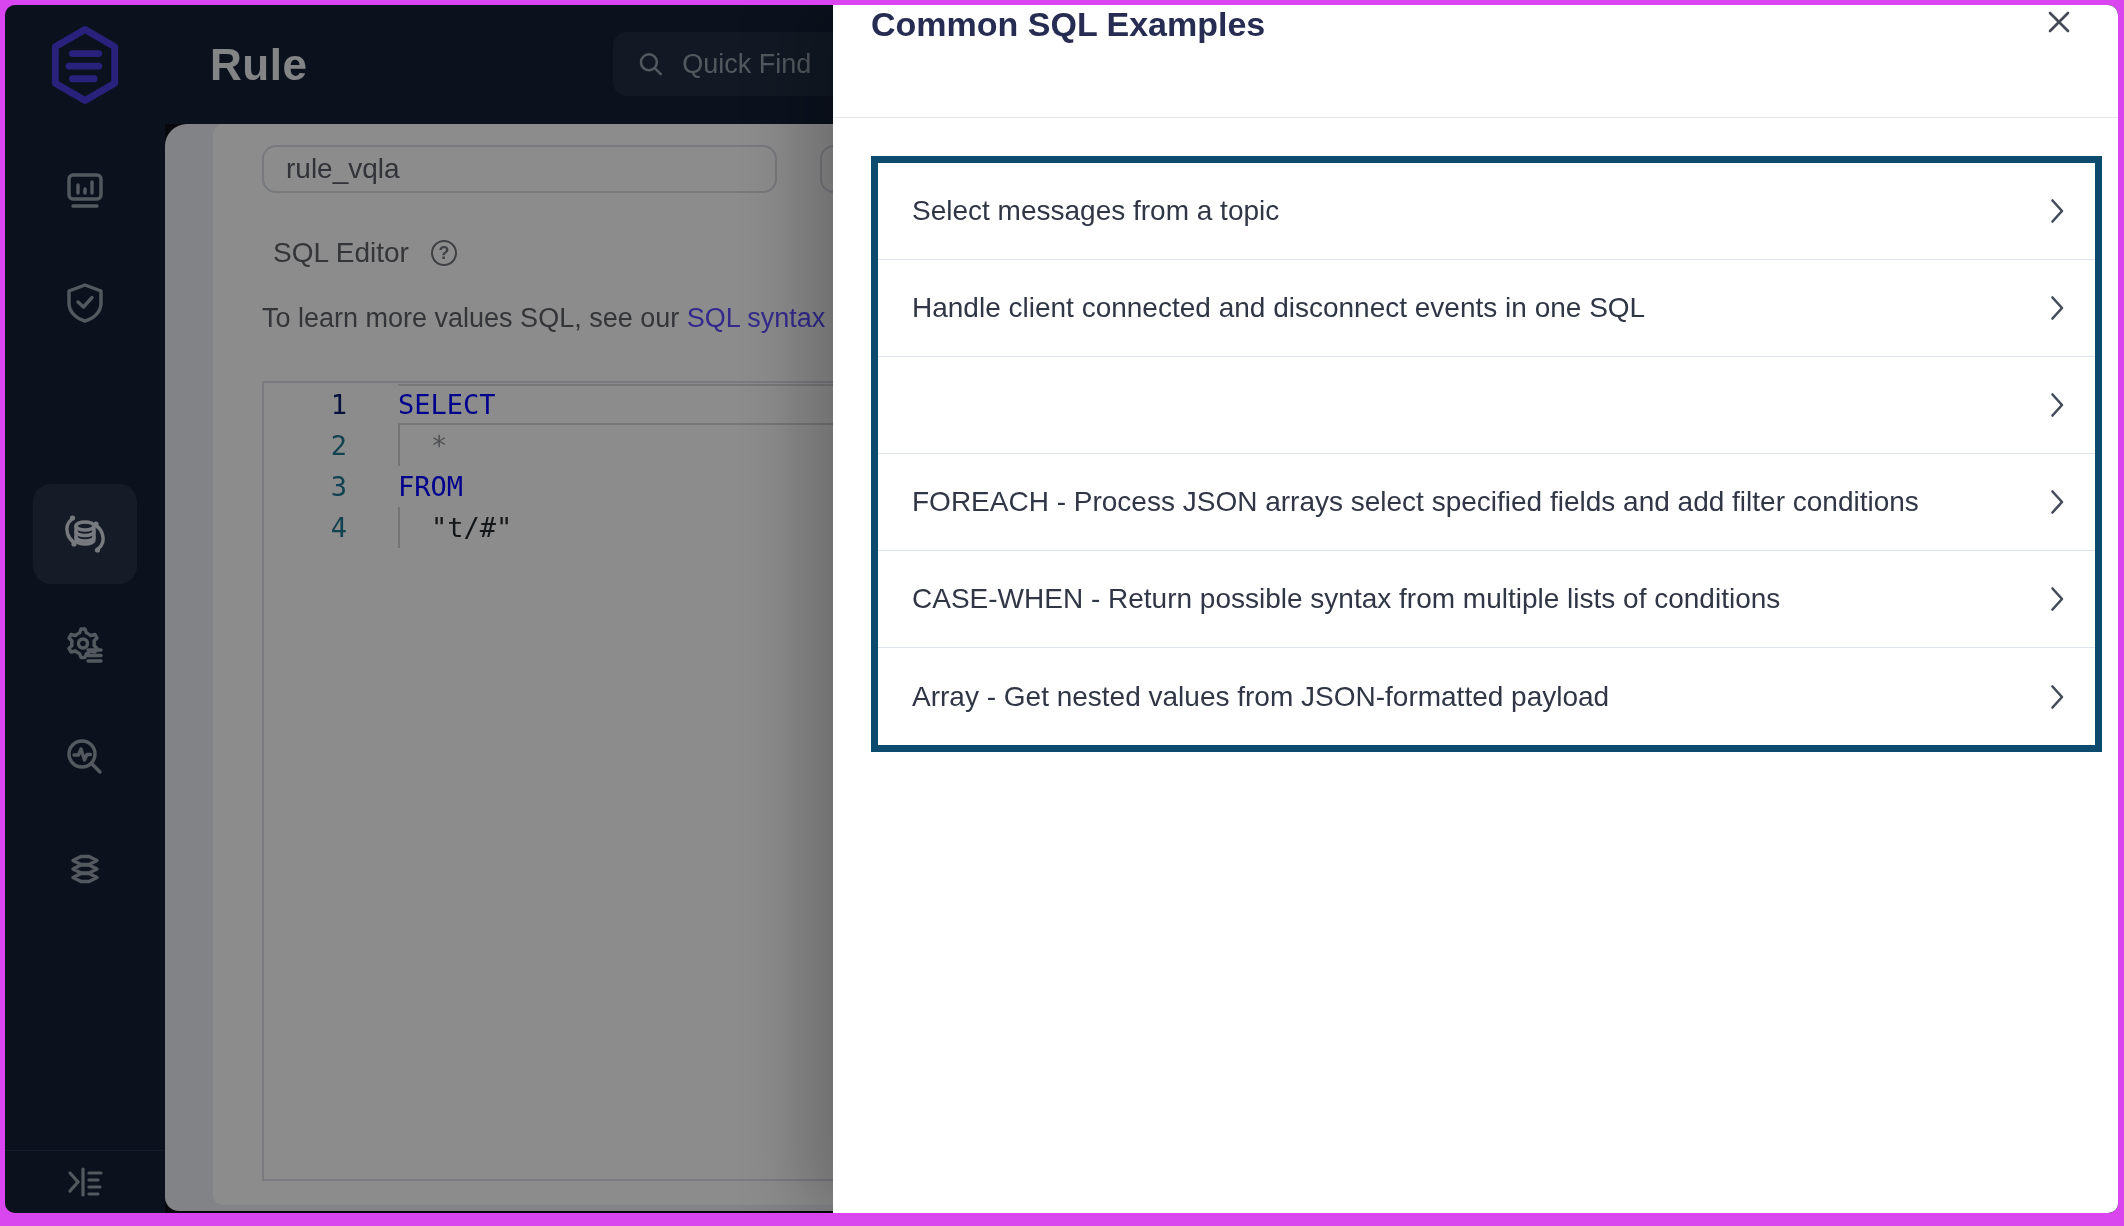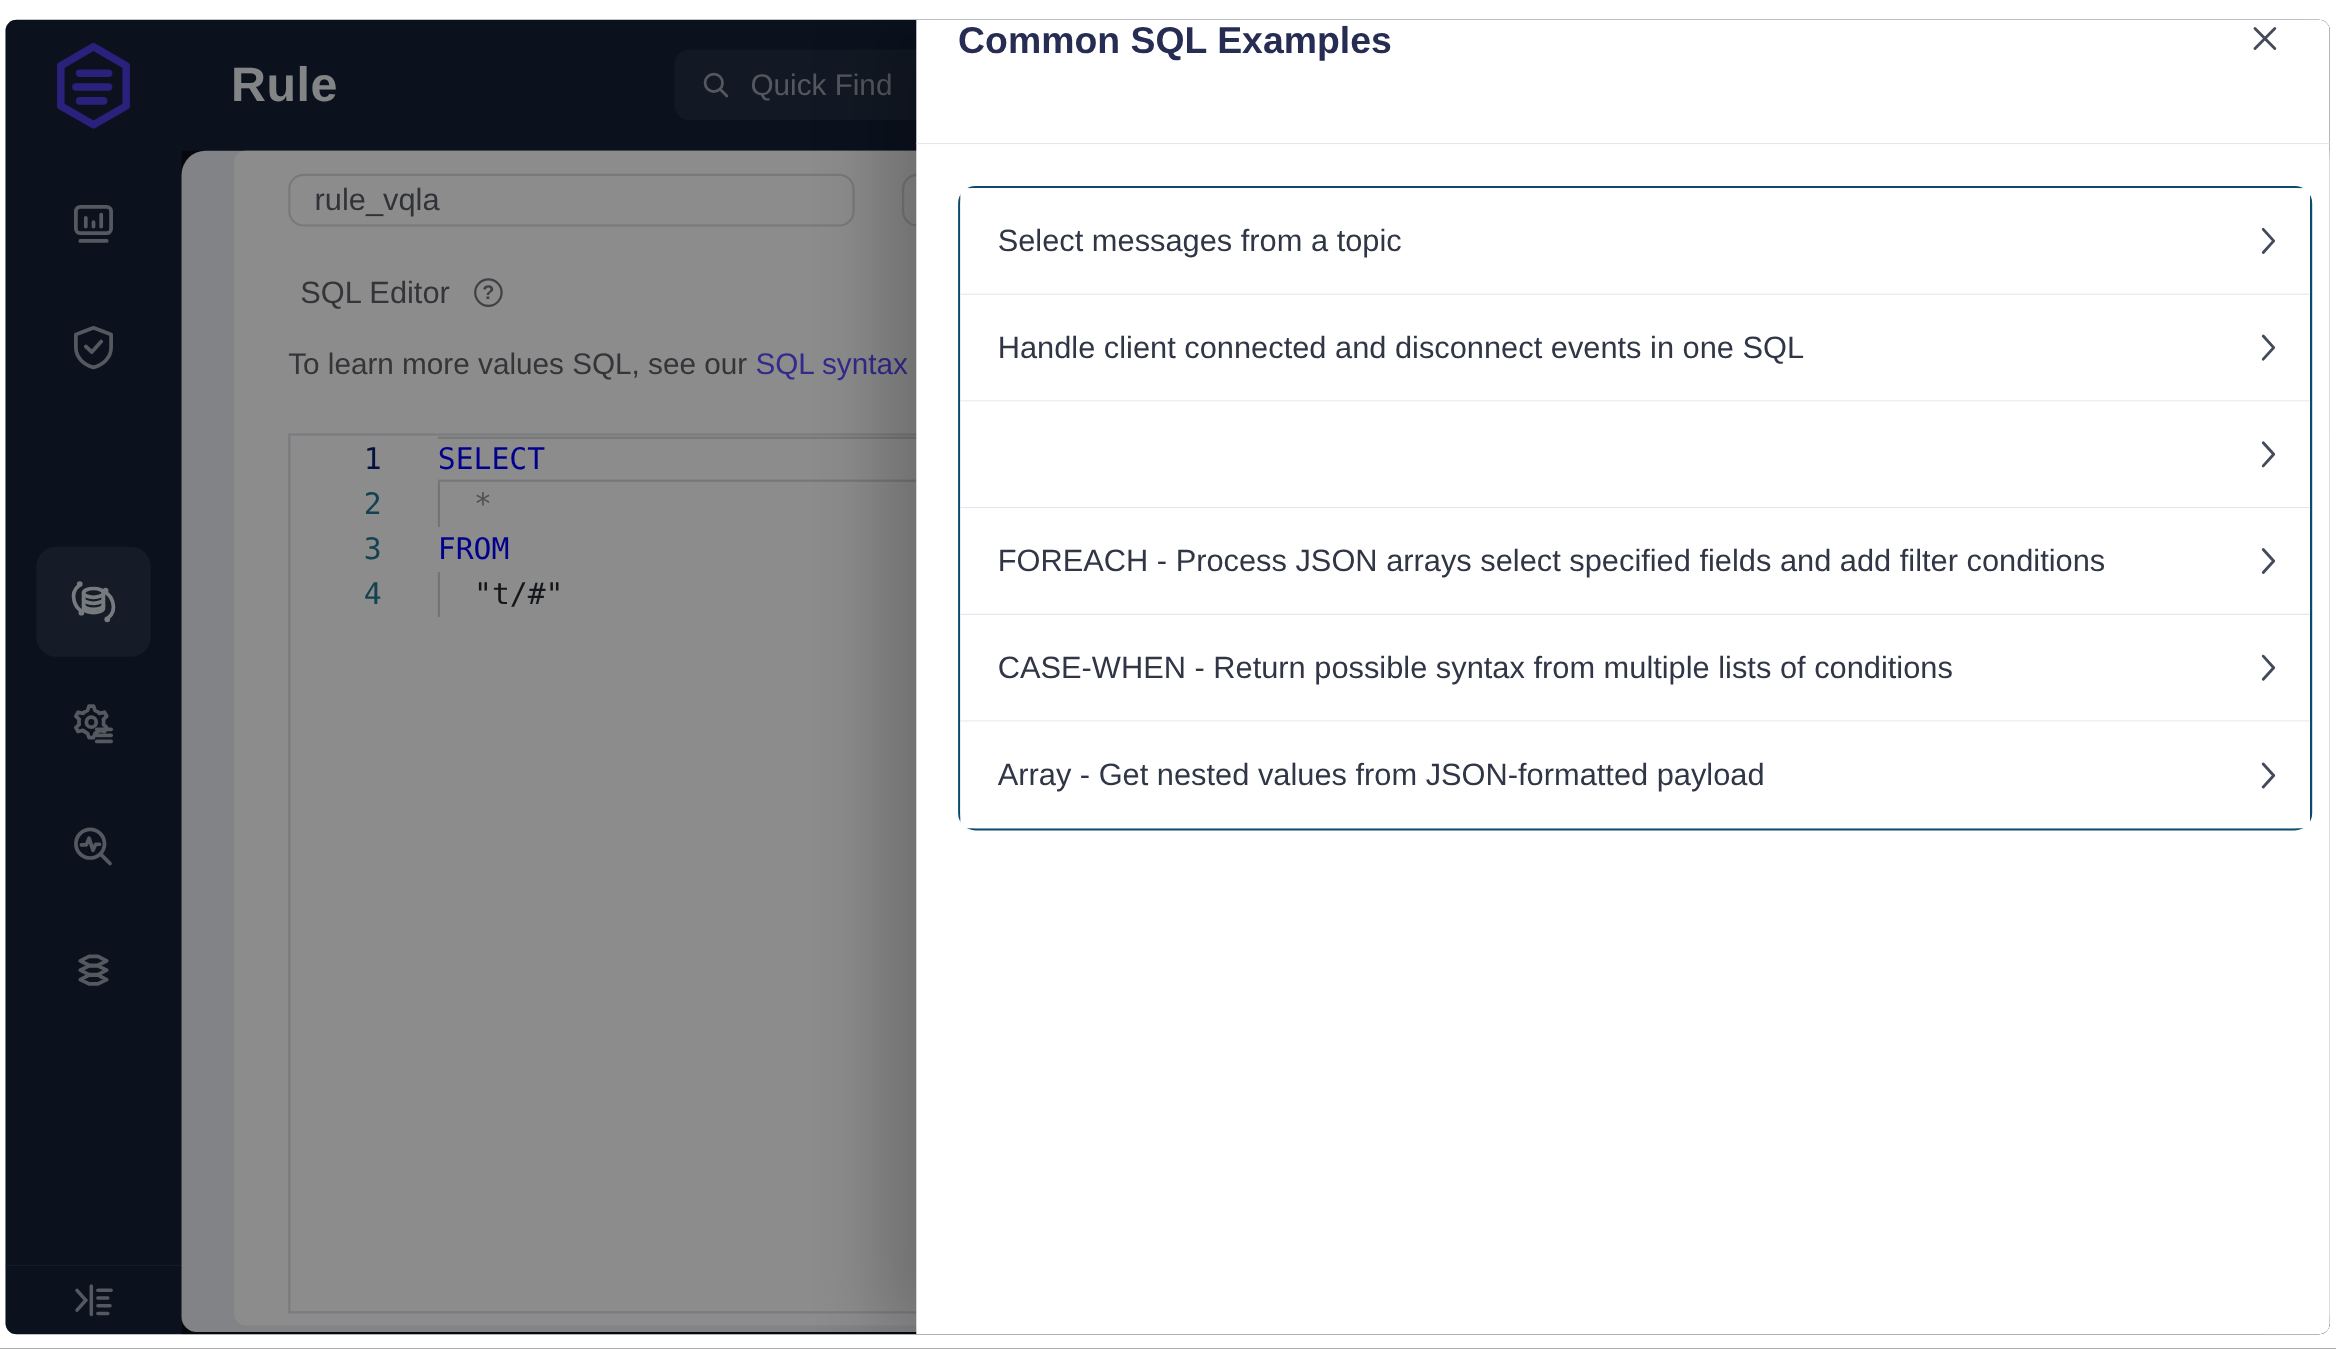--- a/index.html
+++ b/index.html
@@ -1,18 +1,18 @@
 <!DOCTYPE html>
 <html><head>
 <meta charset="utf-8">
 <style>
   * { margin:0; padding:0; box-sizing:border-box; }
   html,body { width:2124px; height:1226px; overflow:hidden; background:#0b0f17;
               font-family:"Liberation Sans", sans-serif; }
-  .frame { position:absolute; inset:0; background:#ffffff; padding:18px 6px 13px 5px; }
+  .frame { position:absolute; inset:0; background:#d946ef; padding:5px 6px 13px 5px; }
   .app { position:relative; width:100%; height:100%; background:#142138;
          border-radius:10px; overflow:hidden; }
 
   
   .header { position:absolute; left:0; top:0; right:0; height:119px; display:flex; align-items:center; }
   .logo-box { width:160px; display:flex; justify-content:center; align-items:center; flex:0 0 160px; }
   .page-title { margin-left:45px; font-size:44px; font-weight:700; color:#edf0f4; letter-spacing:.5px; }
   .search-box { position:absolute; left:608px; top:27px; width:540px; height:64px;
                 background:#222e42; border-radius:14px; display:flex; align-items:center;
                 padding:0 24px; gap:18px; }
@@ -69,21 +69,21 @@
   .overlay { position:absolute; inset:0; background:rgba(0,0,0,0.45); z-index:40; }
   .drawer { position:absolute; top:0; bottom:0; right:0; width:1285px; background:#ffffff;
             z-index:50; box-shadow:-30px 0 60px rgba(0,0,0,0.22); }
   .drawer-header { height:113px; display:flex; align-items:flex-start; padding:0 42px 0 38px;
                    border-bottom:1px solid #e4e7ee; }
   .drawer-title { font-size:34px; font-weight:600; color:#262c52; }
   .drawer-close { margin-left:auto; width:34px; height:34px; display:flex; align-items:center;
                   justify-content:center; cursor:pointer; background:none; border:none; }
   .drawer-close svg { stroke:#444a57; stroke-width:2.6; stroke-linecap:round; }
   .drawer-body { padding:38px 16px 0 38px; }
-  .example-list { border:2px solid #0c4a6e; border-radius:16px; }
+  .example-list { border:7px solid #0c4a6e; border-radius:0; }
   .example-item { height:97px; display:flex; align-items:center; padding:0 30px 0 34px;
                   border-bottom:1px solid #dfe3eb; cursor:pointer; background:#fff; }
   .example-item:last-child { border-bottom:none; }
   .example-label { font-size:28px; color:#303645; }
   .example-item svg { margin-left:auto; stroke:#434a5a; stroke-width:2.6; fill:none;
                       stroke-linecap:round; stroke-linejoin:round; }
 </style>
 </head>
 <body>
 

